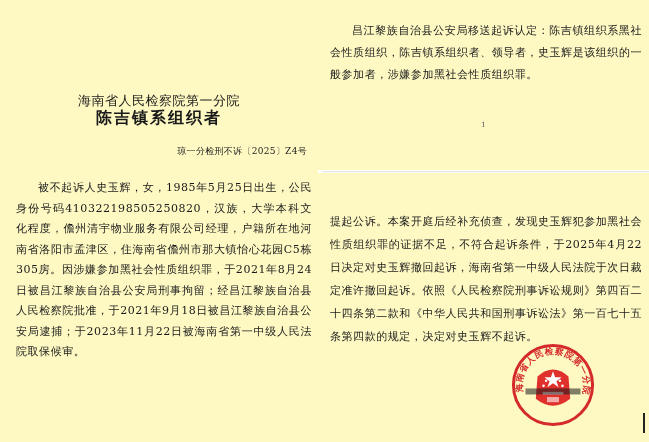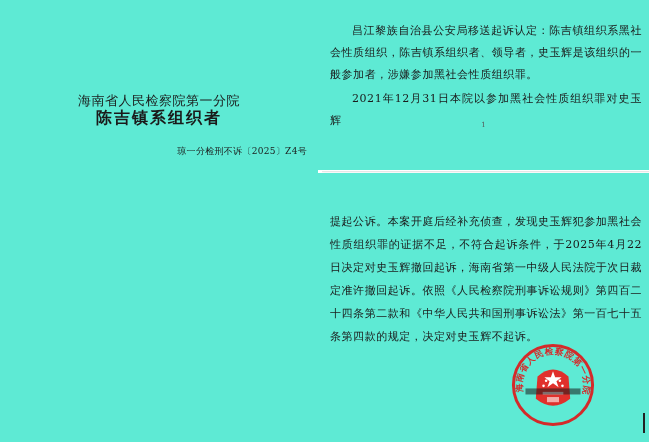--- a/index.html
+++ b/index.html
@@ -2,21 +2,21 @@
 <html><head>
 <meta charset="utf-8">
 <style>
   html, body { margin:0; padding:0; }
   body {
     width:649px; height:442px; overflow:hidden; position:relative;
     background:#ffffff;
     font-family: "DejaVu Serif", "Liberation Serif", serif;
     color:#1a1a1a;
   }
-  .page { position:absolute; background:#5eead4; }
+  .page { position:absolute; background:#fef9c3; }
   #page-left { left:0; top:0; width:318px; height:442px; }
   #page-right-top { left:318px; top:0; width:331px; height:170px; }
   #page-right-bottom { left:318px; top:173px; width:331px; height:269px; }
   .divider-h { position:absolute; left:322px; top:171px; width:327px; height:1px; background:#e6e6e6; box-shadow:0 1px 2px rgba(0,0,0,0.06); }
 
   .org { position:absolute; left:0; width:318px; top:92px; text-align:center; font-size:13px; letter-spacing:0.5px; }
   .title { position:absolute; left:0; width:318px; top:108px; text-align:center; font-size:16px; font-weight:bold; letter-spacing:2px; }
   .docno { position:absolute; right:11px; top:145px; font-size:9px; letter-spacing:0.3px;text-align:center; }
 
   .para {
@@ -36,25 +36,25 @@
   .seal { position:absolute; left:510px; top:342px; width:86px; height:86px; }
   .edge-mark { position:absolute; left:643px; top:413px; width:2px; height:20px; background:#222; }
 </style>
 </head>
 <body>
 
 <div class="page" id="page-left">
   <div class="org">海南省人民检察院第一分院</div>
   <div class="title">陈吉镇系组织者</div>
   <div class="docno">琼一分检刑不诉〔2025〕Z4号</div>
+  <p class="para" id="lp1">被不起诉人史玉辉，女，1985年5月25日出生，公民身份号码410322198505250820，汉族，大学本科文化程度，儋州清宇物业服务有限公司经理，户籍所在地河南省洛阳市孟津区，住海南省儋州市那大镇怡心花园C5栋305房。因涉嫌参加黑社会性质组织罪，于2021年8月24日被昌江黎族自治县公安局刑事拘留；经昌江黎族自治县人民检察院批准，于2021年9月18日被昌江黎族自治县公安局逮捕；于2023年11月22日被海南省第一中级人民法院取保候审。</p>
 </div>
 
 <div class="page" id="page-right-top">
   <p class="para" id="rtp1">昌江黎族自治县公安局移送起诉认定：陈吉镇组织系黑社会性质组织，陈吉镇系组织者、领导者，史玉辉是该组织的一般参加者，涉嫌参加黑社会性质组织罪。</p>
-  <p class="para" id="rtp2">2021年12月31日本院以参加黑社会性质组织罪对史玉辉</p>
   <div class="pagenum">1</div>
 </div>
 
 <div class="divider-h"></div>
 
 <div class="page" id="page-right-bottom">
   <p class="para noindent" id="rbp1">提起公诉。本案开庭后经补充侦查，发现史玉辉犯参加黑社会性质组织罪的证据不足，不符合起诉条件，于2025年4月22日决定对史玉辉撤回起诉，海南省第一中级人民法院于次日裁定准许撤回起诉。依照《人民检察院刑事诉讼规则》第四百二十四条第二款和《中华人民共和国刑事诉讼法》第一百七十五条第四款的规定，决定对史玉辉不起诉。</p>
 </div>
 
 <svg class="seal" viewBox="0 0 100 100">

